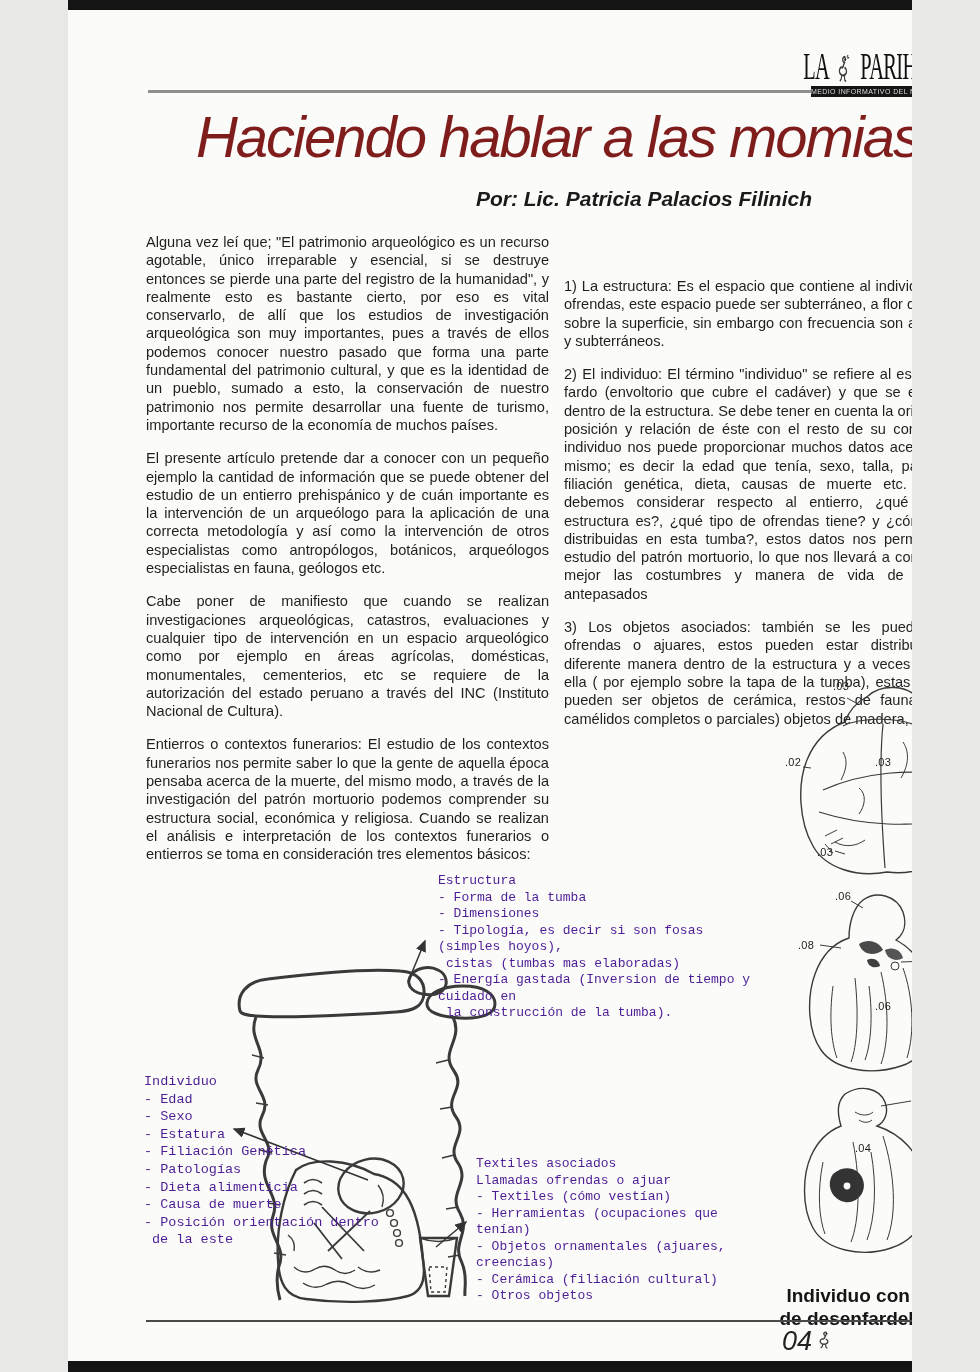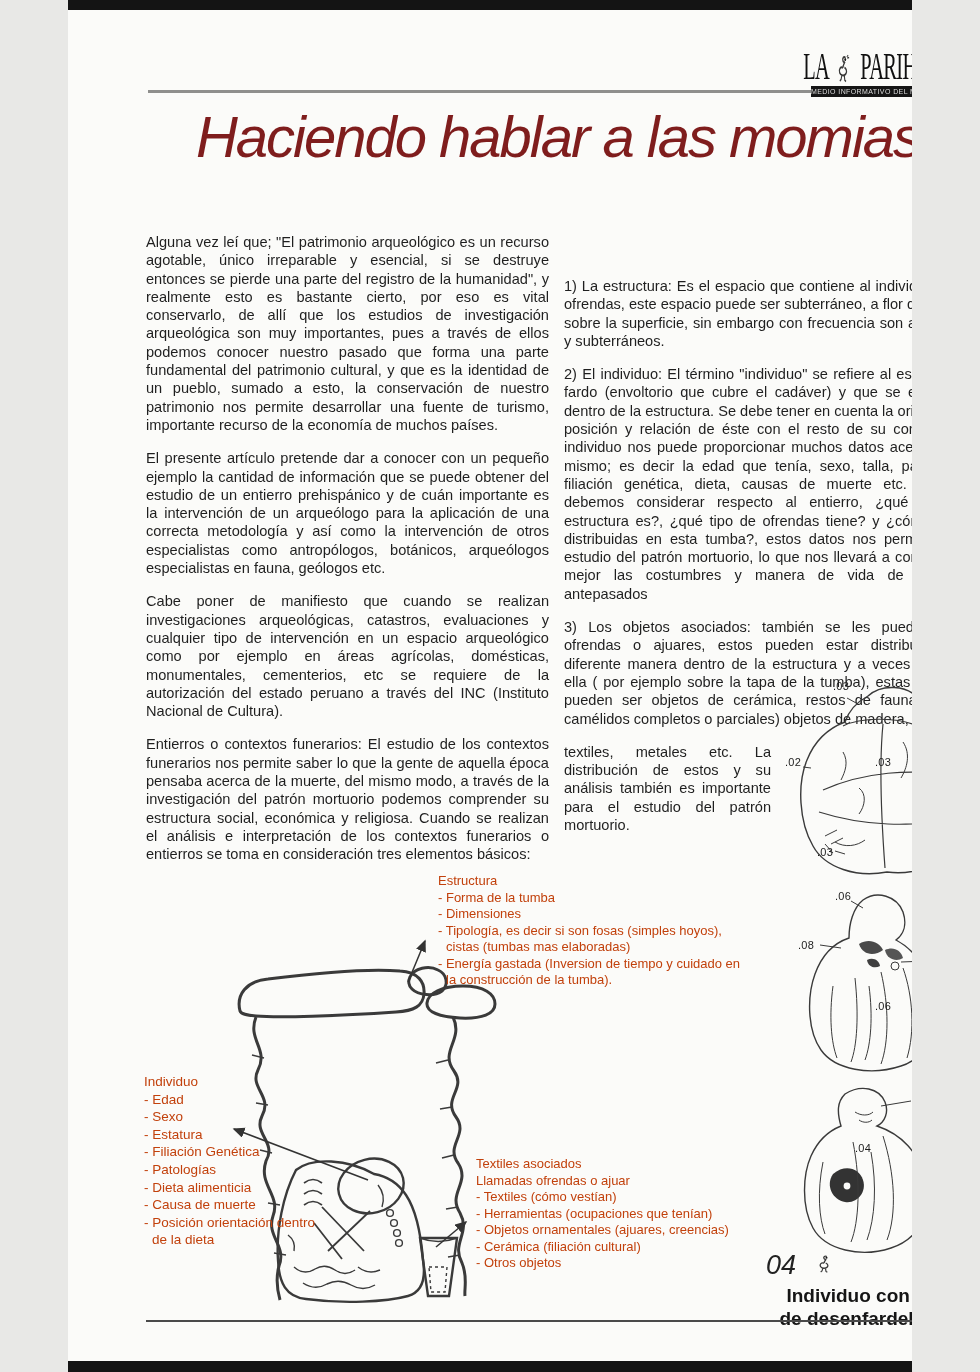--- a/index.html
+++ b/index.html
@@ -41,38 +41,38 @@
   
   .col{position:absolute;top:233px;text-align:justify;font-size:14.6px;line-height:18.3px;}
   .col.left{left:78px;width:403px;}
   .col.right{left:496px;width:409px;margin-top:44px;}
   .col p{margin:0 0 15px 0;}
   .narrow{width:207px;}
 
   
   .diagram{position:absolute;left:60px;top:855px;width:650px;height:460px;}
   .diagram svg{position:absolute;left:0;top:0;}
-  .lbl{position:absolute;font-size:13px;line-height:16.5px;color:#c2410c;}
+  .lbl{position:absolute;font-size:13px;line-height:16.5px;color:#4c1d95;font-family:Liberation Mono, monospace;}
   .lbl .indent{padding-left:8px;}
   .lbl.estructura{left:310px;top:18px;width:330px;}
   .lbl.individuo{left:16px;top:218px;width:240px;font-size:13.5px;line-height:17.6px;}
   .lbl.objetos{left:348px;top:301px;width:290px;}
 
   
   .figures{position:absolute;left:695px;top:668px;width:240px;}
   .fig{position:relative;}
   .fig.f1{height:218px;}
   .fig.f2{height:196px;}
   .fig.f3{height:180px;}
   .mlabel{position:absolute;font-size:11px;color:#1d1d1d;letter-spacing:.3px;}
   .fig-caption{margin-top:22px;text-align:center;font-weight:bold;font-size:19px;line-height:23px;color:#151515;}
 
   
   .footer-rule{position:absolute;left:78px;top:1320px;width:827px;height:2px;background:#4a4a4a;}
-  .pageno{position:absolute;right:76px;top:1252px;display:flex;align-items:flex-start;gap:20px;}
+  .pageno{position:absolute;right:76px;top:1328px;display:flex;align-items:flex-start;gap:4px;}
   .pageno-num{font-size:27px;font-style:italic;color:#222;line-height:27px;}
   .pageno-bird{width:20px;height:24px;}
 
   .line-art{stroke:#3a3a3a;fill:none;}
 </style>
 </head>
 <body>
 
 <div class="page">
 
@@ -88,34 +88,34 @@
         <path class="line-art" stroke-width="1.6" d="M9.8,11 C6.4,9.8 4,12.4 5.4,15 C6.8,17.6 11.6,17.8 13.6,15.6 C15.2,13.8 13.6,11.6 11.6,10.8"></path>
         <path class="line-art" stroke-width="1.4" d="M8.4,16.6 L7.2,20.4 L5.6,21.6 M11.4,17.2 L12,21 L13.6,22"></path>
         <path class="line-art" stroke-width="1.2" d="M14.6,2.2 L16.4,1 M15.2,3.2 L17.6,2.8"></path>
       </svg>
       <span class="logo-main">PARIHUANA</span>
     </div>
     <div class="logo-tagline">MEDIO INFORMATIVO DEL MUSEO CONTISUYO</div>
   </div>
 
   <h1 class="title">Haciendo hablar a las momias</h1>
+  <div class="byline">Por: Lic. Patricia Palacios Filinich</div>
 
   <div class="col left">
     <p>Alguna vez leí que; "El patrimonio arqueológico es un recurso agotable, único irreparable y esencial, si se destruye entonces se pierde una parte del registro de la humanidad", y realmente esto es bastante cierto, por eso es vital conservarlo, de allí que los estudios de investigación arqueológica son muy importantes, pues a través de ellos podemos conocer nuestro pasado que forma una parte fundamental del patrimonio cultural, y que es la identidad de un pueblo, sumado a esto, la conservación de nuestro patrimonio nos permite desarrollar una fuente de turismo, importante recurso de la economía de muchos países.</p>
     <p>El presente artículo pretende dar a conocer con un pequeño ejemplo la cantidad de información que se puede obtener del estudio de un entierro prehispánico y de cuán importante es la intervención de un arqueólogo para la aplicación de una correcta metodología y así como la intervención de otros especialistas como antropólogos, botánicos, arqueólogos especialistas en fauna, geólogos etc.</p>
     <p>Cabe poner de manifiesto que cuando se realizan investigaciones arqueológicas, catastros, evaluaciones y cualquier tipo de intervención en un espacio arqueológico como por ejemplo en áreas agrícolas, domésticas, monumentales, cementerios, etc se requiere de la autorización del estado peruano a través del INC (Instituto Nacional de Cultura).</p>
     <p>Entierros o contextos funerarios:  El estudio de los contextos funerarios nos permite saber lo que la gente de aquella época pensaba acerca de la muerte, del mismo modo, a través de la investigación del patrón mortuorio podemos comprender su estructura social, económica y religiosa. Cuando se realizan el análisis e interpretación de los contextos funerarios o entierros se toma en consideración tres elementos básicos:</p>
   </div>
 
   <div class="col right">
     <p>1) La estructura: Es el espacio que contiene al individuo y sus ofrendas, este espacio puede ser subterráneo, a flor de tierra o sobre la superficie, sin embargo con frecuencia son artificiales y subterráneos.</p>
     <p>2) El individuo: El término "individuo" se refiere al esqueleto o fardo (envoltorio que cubre el cadáver) y que se encuentra dentro de la estructura. Se debe tener en cuenta la orientación, posición y relación de éste con el resto de su contexto. El individuo nos puede proporcionar muchos datos acerca de él mismo; es decir la edad que tenía, sexo, talla, patologías, filiación genética, dieta, causas de muerte etc. También debemos considerar respecto al entierro, ¿qué tipo de estructura es?, ¿qué tipo de ofrendas tiene? y ¿cómo están distribuidas en esta tumba?, estos datos nos permitirán un estudio del patrón mortuorio, lo que nos llevará a comprender mejor las costumbres y manera de vida de nuestros antepasados</p>
     <p>3) Los objetos asociados: también se les puede llamar ofrendas o ajuares, estos pueden estar distribuidos de diferente manera dentro de la estructura y a veces fuera de ella ( por ejemplo sobre la tapa de la tumba), estas ofrendas pueden ser objetos de cerámica, restos de fauna (cuyes, camélidos completos o parciales) objetos de madera,</p>
     <div class="narrow">
-      <p>textiles, metales etc.  La distribución de estos y su análisis también es importante para el estudio del patrón mortuorio.</p>
     </div>
   </div>
 
   <div class="diagram">
     <svg width="650" height="460" viewBox="0 0 650 460">
       <defs>
         <marker id="ah" markerWidth="9" markerHeight="8" refX="7" refY="3.5" orient="auto">
           <path d="M0,0 L8,3.5 L0,7 Z" fill="#333"></path>
         </marker>
       </defs>
@@ -163,21 +163,21 @@
     <div class="lbl individuo">
       <div>Individuo</div>
       <div>- Edad</div>
       <div>- Sexo</div>
       <div>- Estatura</div>
       <div>- Filiación Genética</div>
       <div>- Patologías</div>
       <div>- Dieta alimenticia</div>
       <div>- Causa de muerte</div>
       <div>- Posición orientación dentro</div>
-      <div class="indent">de la dieta</div>
+      <div class="indent">de la este</div>
     </div>
 
     <div class="lbl objetos">
       <div>Textiles asociados</div>
       <div>Llamadas ofrendas o ajuar</div>
       <div>- Textiles (cómo vestían)</div>
       <div>- Herramientas (ocupaciones que tenían)</div>
       <div>- Objetos ornamentales (ajuares, creencias)</div>
       <div>- Cerámica (filiación cultural)</div>
       <div>- Otros objetos</div>

